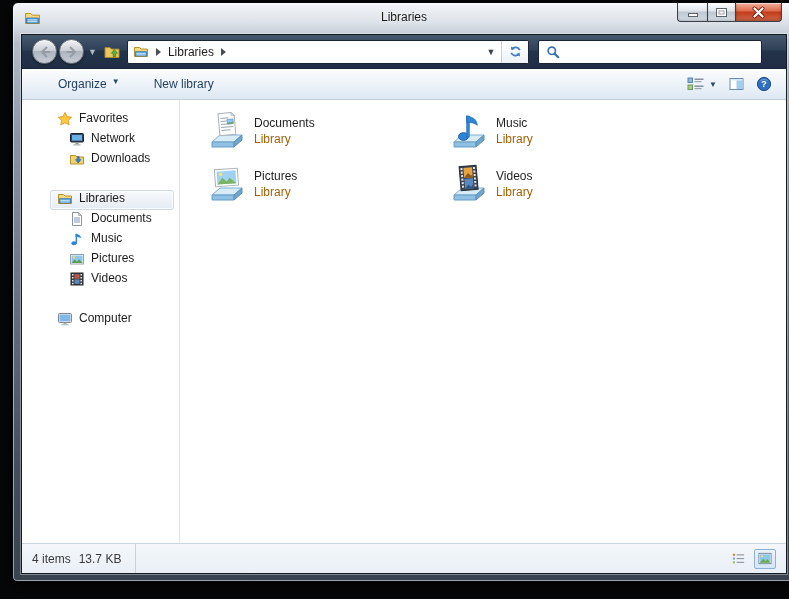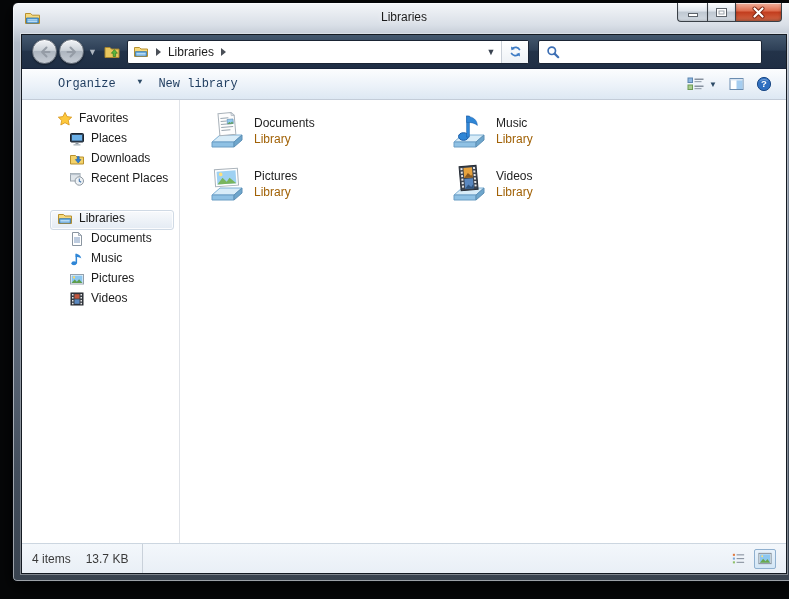--- a/index.html
+++ b/index.html
@@ -60,21 +60,21 @@
     align-items:center; justify-content:center; background:linear-gradient(180deg,#fff,#eef2f6); }
 
   .searchbox { width:224px; height:24px; margin-left:9px; background:#fff;
     border:1px solid #1a2434; border-radius:2px; display:flex; align-items:center; padding:0 7px; }
   .search-ph { flex:1; color:#8a8f96; font-style:italic; }
 
   
   .toolbar { height:31px; flex:0 0 31px; display:flex; align-items:center;
     background:linear-gradient(180deg,#fcfdfe 0%,#ecf2f9 55%,#dde8f3 100%);
     border-bottom:1px solid #c3ccd8; padding:0 14px 0 28px; color:#1e3c5f; }
-  .tool-btn { display:flex; gap:22px; padding:4px 8px; border-radius:3px;font-family:Liberation Mono, monospace; }
+  .tool-btn { display:flex; gap:5px; padding:4px 8px; border-radius:3px; }
   .tool-btn .arrow { font-size:9px; color:#2c4a66; }
   .tool-right { margin-left:auto; display:flex; align-items:center; gap:11px; }
   .views-group { display:flex; align-items:center; gap:4px; }
 
   
   .main { flex:1; display:flex; background:#fff; overflow:hidden; }
   .sidebar { width:158px; flex:0 0 158px; border-right:1px solid #e0e3e8; padding-top:10px; }
   .srow { height:20px; display:flex; align-items:flex-start; margin:0 5px 0 28px;
     border:1px solid transparent; border-radius:3px; color:#1b1b1b; }
   .srow .sicon { width:16px; height:16px; margin-right:6px; flex:0 0 16px; }
@@ -177,21 +177,21 @@
           <line x1="8.6" y1="8.6" x2="12.2" y2="12.2" stroke="#3d6fb4" stroke-width="2.2" stroke-linecap="round"></line>
         </svg>
       </div>
     </div>
 
     <div class="toolbar">
       <div class="tool-btn">
         <span>Organize</span>
         <span class="arrow" style="font-size:8px">▼</span>
       </div>
-      <div class="tool-btn" style="">
+      <div class="tool-btn" style="margin-left:18px">
         <span>New library</span>
       </div>
       <div class="tool-right">
         <div class="views-group">
           <svg width="18" height="16" viewBox="0 0 18 16">
             <rect x="1" y="2" width="4.5" height="4.5" fill="#8fb7e0" stroke="#5d86b0"></rect>
             <line x1="7.5" y1="3.2" x2="16.5" y2="3.2" stroke="#6d7887" stroke-width="1.2"></line>
             <line x1="7.5" y1="5.6" x2="14.5" y2="5.6" stroke="#9aa5b1" stroke-width="1.2"></line>
             <rect x="1" y="9" width="4.5" height="4.5" fill="#a8cc8d" stroke="#6d9b55"></rect>
             <line x1="7.5" y1="10.2" x2="16.5" y2="10.2" stroke="#6d7887" stroke-width="1.2"></line>
@@ -226,37 +226,28 @@
           </svg>
           <span>Favorites</span>
         </div>
         <div class="srow lvl2">
           <svg class="sicon" viewBox="0 0 16 16">
             <rect x="1.5" y="2.5" width="13" height="8.5" rx="1" fill="#33475c" stroke="#1a2430"></rect>
             <rect x="3" y="4" width="10" height="5.6" fill="#6ab0e8"></rect>
             <rect x="6.5" y="11.2" width="3" height="2" fill="#8a939c"></rect>
             <rect x="4.5" y="13.2" width="7" height="1.3" fill="#aab3ba"></rect>
           </svg>
-          <span>Places</span>
+          <span>Network</span>
         </div>
         <div class="srow lvl2">
           <svg class="sicon" viewBox="0 0 16 16">
             <path d="M1.5 4.5h5l1.5 1.5h6.5v7H1.5z" fill="#f3d26a" stroke="#b8912f"></path>
             <path d="M8.2 5.6v3H6.4L9.2 12l2.8-3.4H10.2v-3z" fill="#2f7fd6" stroke="#1d5ea8" stroke-width=".6"></path>
           </svg>
           <span>Downloads</span>
-        </div>
-        <div class="srow lvl2">
-          <svg class="sicon" viewBox="0 0 16 16">
-            <rect x="1.5" y="2.5" width="9.5" height="7.5" fill="#dfe5ea" stroke="#9aa4ad"></rect>
-            <rect x="1.5" y="2.5" width="9.5" height="1.6" fill="#b9c3cc"></rect>
-            <circle cx="10.3" cy="10" r="4.2" fill="#eef2f5" stroke="#8e98a1"></circle>
-            <path d="M10.3 7.4v2.7l1.9 1.1" stroke="#4a7ab0" stroke-width="1.1" fill="none"></path>
-          </svg>
-          <span>Recent Places</span>
         </div>
 
         <div class="sgap"></div>
 
         <div class="srow lvl1 selected">
           <svg class="sicon" viewBox="0 0 16 16">
             <path d="M1.5 3.5h5l1.5 1.5h6.5v7.5H1.5z" fill="#f6d97c" stroke="#b8912f"></path>
             <path d="M2.4 7.6h11.2v4.4H2.4z" fill="#5aa7e0" stroke="#2f6ea8" stroke-width=".7"></path>
             <rect x="3.4" y="8.9" width="9.2" height=".9" fill="#cfe6f8"></rect>
             <rect x="3.4" y="10.5" width="9.2" height=".9" fill="#cfe6f8"></rect>
@@ -306,20 +297,29 @@
                 <rect x="11.5" y="11.8" width="1.5" height="1.5"></rect>
             </g>
             <rect x="5.5" y="3.2" width="5" height="4.4" fill="#c0563e"></rect>
             <rect x="5.5" y="8.4" width="5" height="4.4" fill="#5a88c0"></rect>
           </svg>
           <span>Videos</span>
         </div>
 
         <div class="sgap"></div>
 
+        <div class="srow lvl1">
+          <svg class="sicon" viewBox="0 0 16 16">
+            <rect x="1.5" y="2.5" width="13" height="9" rx="1" fill="#d7dee5" stroke="#7d8894"></rect>
+            <rect x="2.8" y="3.8" width="10.4" height="6.4" fill="#7fb9ea"></rect>
+            <rect x="6.5" y="11.5" width="3" height="1.6" fill="#9aa4ad"></rect>
+            <rect x="4.5" y="13.1" width="7" height="1.3" fill="#b7c0c7"></rect>
+          </svg>
+          <span>Computer</span>
+        </div>
 
         <div class="sgap"></div>
 
       </div>
 
       <div class="content">
 
         <div class="citem" style="left:26px; top:9px">
           <svg class="bigicon" viewBox="0 0 42 44">
             <path d="M6 33 L14 26 L36 26 L28 33 Z" fill="#d8ecf8" stroke="#7fb0d4"></path>
@@ -409,21 +409,21 @@
             <div class="cname">Videos</div>
             <div class="ctype">Library</div>
           </div>
         </div>
 
       </div>
     </div>
 
     <div class="statusbar">
       <span>4 items</span>
-      <span style="margin-left:15px">13.7 KB</span>
+      <span style="margin-left:8px">13.7 KB</span>
       <div class="status-sep"></div>
       <div class="status-right">
         <div class="status-icon-btn">
           <svg width="15" height="15" viewBox="0 0 16 16">
             <rect x="2" y="3" width="2.2" height="2.2" fill="#e07a3f"></rect>
               <line x1="6" y1="4.1" x2="14" y2="4.1" stroke="#8a94a0" stroke-width="1.2"></line>
             <rect x="2" y="7" width="2.2" height="2.2" fill="#7ca7d8"></rect>
               <line x1="6" y1="8.1" x2="14" y2="8.1" stroke="#8a94a0" stroke-width="1.2"></line>
             <rect x="2" y="11" width="2.2" height="2.2" fill="#8fc06a"></rect>
               <line x1="6" y1="12.1" x2="14" y2="12.1" stroke="#8a94a0" stroke-width="1.2"></line>

